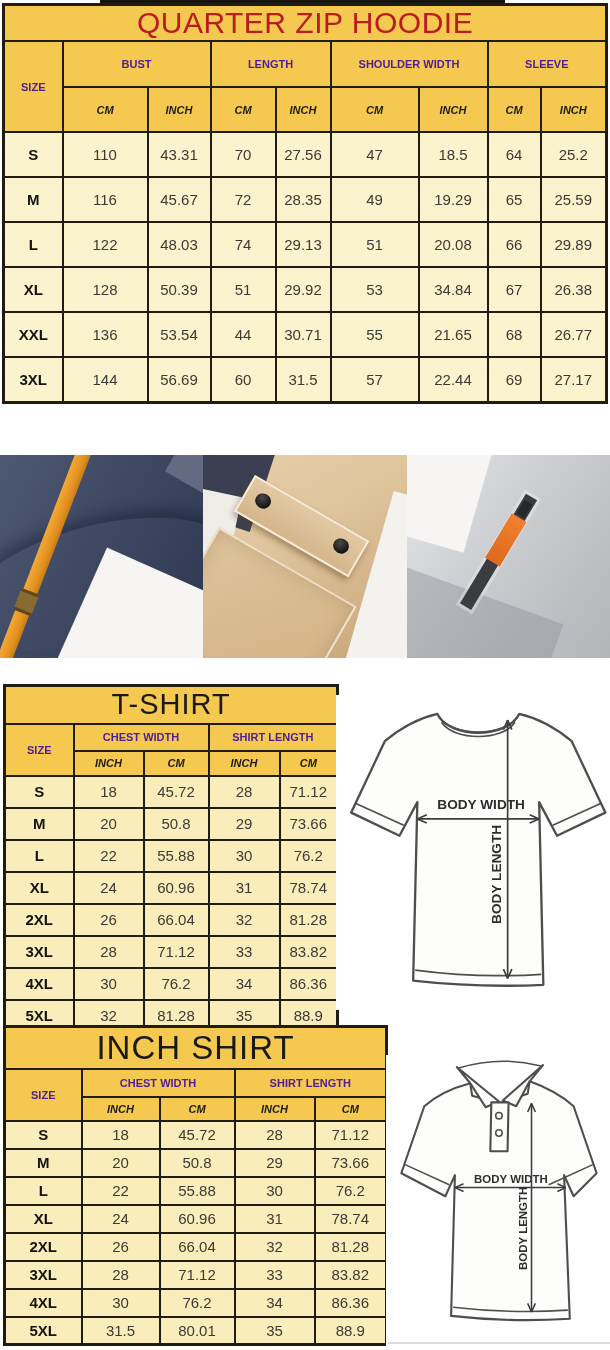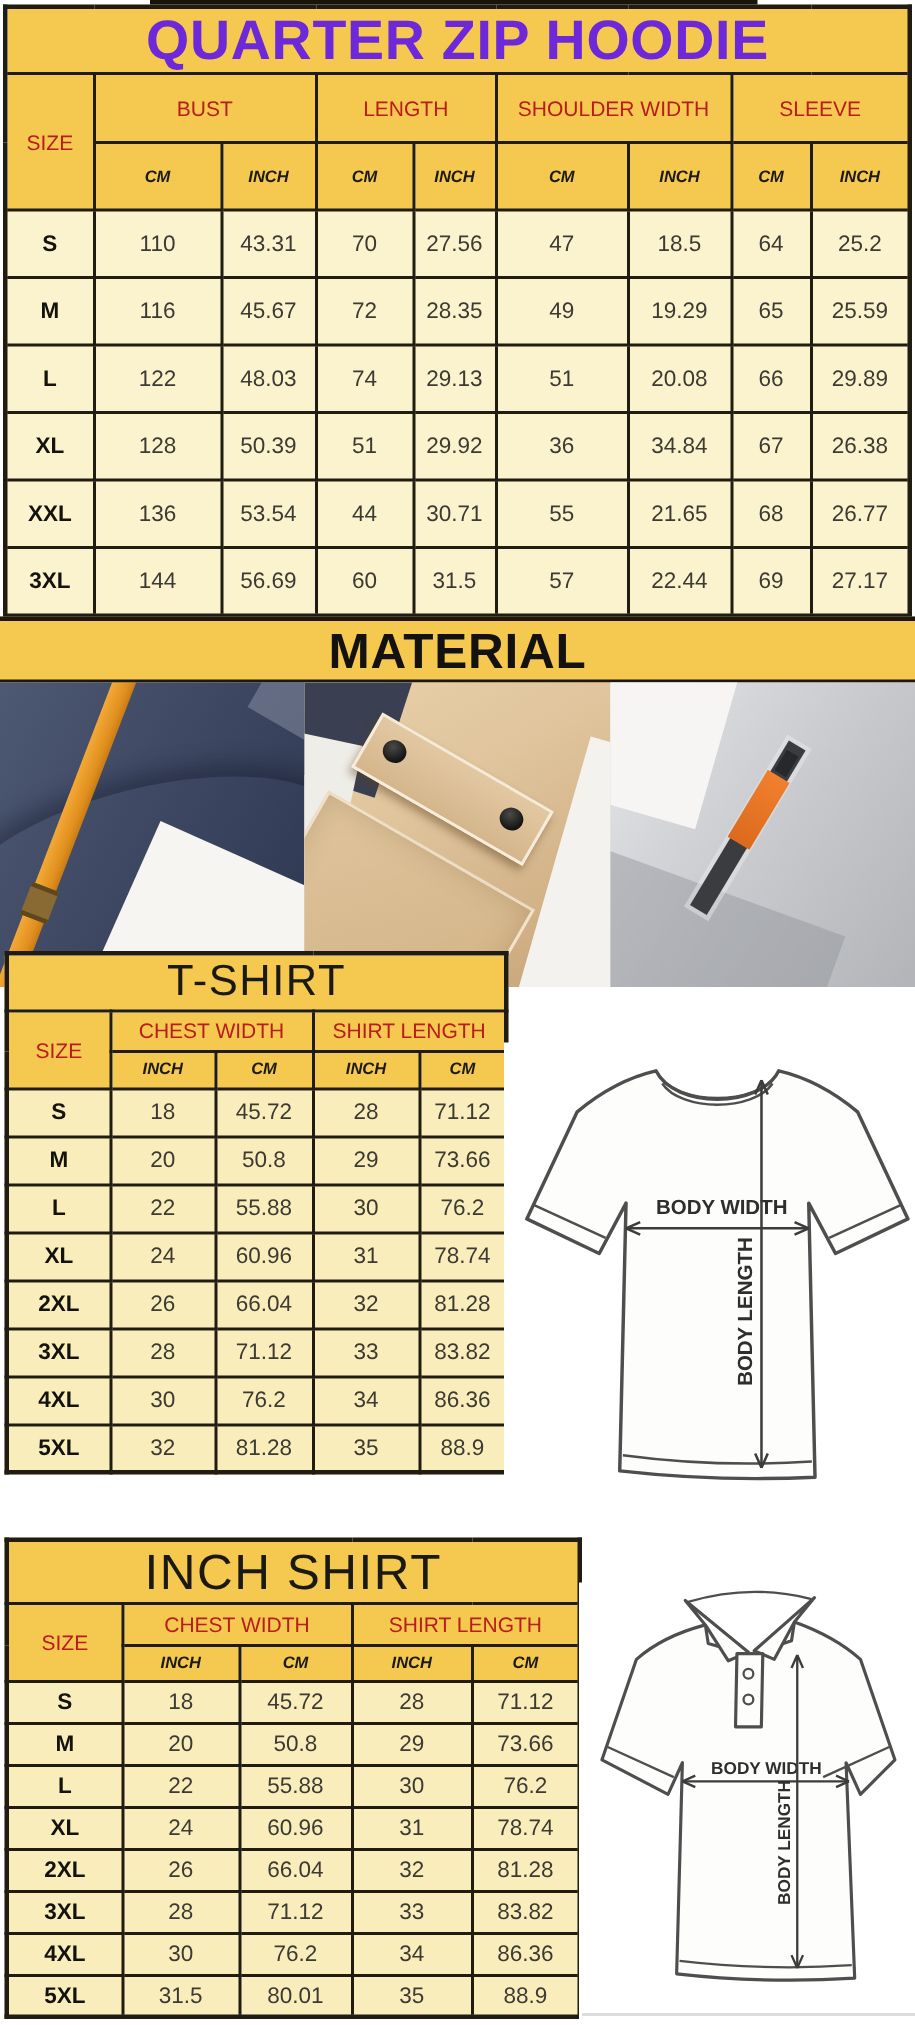--- a/index.html
+++ b/index.html
@@ -9,23 +9,23 @@
     -webkit-font-smoothing:antialiased;
   }
   
   table.chart{border-collapse:collapse;table-layout:fixed;position:absolute;
     background:#fbf3cd;border:3px solid #211c11;}
   table.chart td,table.chart th{border:2px solid #211c11;text-align:center;
     vertical-align:middle;padding:0;overflow:hidden;white-space:nowrap;}
   .gold{background:#f5c84f;}
   .cream{background:#fbf3cd;}
   .cream2{background:#f9eebb;}
-  .t-title{font-weight:bold;font-size:37px;color:#6d28d9;letter-spacing:.5px;}
+  .t-title{font-weight:normal;font-size:30px;color:#b91c1c;letter-spacing:.5px;}
   .t-title-thin{font-weight:normal;font-size:30px;color:#1a1913;letter-spacing:1px;}
-  .hdr{font-weight:normal;font-size:14px;color:#b91c1c;}
+  .hdr{font-weight:bold;font-size:11px;color:#4c1d95;}
   .sub{font-weight:bold;font-size:11px;color:#1c1a14;font-style:italic;}
   .val{font-size:15px;color:#3c3a33;}
   .size-cell{font-weight:bold;font-size:15px;color:#14120d;}
   
   #hoodieTable{left:2px;top:3px;width:605px;}
   #hoodieTable tr.r-title{height:36px;}
   #hoodieTable tr.r-grp{height:46px;}
   #hoodieTable tr.r-sub{height:45px;}
   #hoodieTable tbody tr{height:45px;}
   
@@ -65,21 +65,21 @@
   .photo3{background:linear-gradient(125deg,#e7e8ea 0%,#d4d5d8 30%,#c6c8cb 55%,#b2b4b8 100%);}
   .p3-white-tl{left:-70px;top:-70px;width:150px;height:150px;background:#f6f5f3;transform:rotate(16deg);}
   .p3-shadow-bl{left:-50px;bottom:-60px;width:190px;height:130px;background:#90939a;opacity:.45;transform:rotate(20deg);}
   .p3-zip{left:118px;top:42px;width:13px;height:128px;background:#3a3c40;
     transform:rotate(31deg);transform-origin:top center;
     box-shadow:0 0 0 3px rgba(238,238,240,.45);}
   .p3-pull{position:absolute;left:-2px;top:24px;width:17px;height:52px;
     background:linear-gradient(#f08030,#dd6a1c);}
   .p3-tab{position:absolute;left:2px;top:6px;width:9px;height:16px;background:#26282b;}
   
-  #tshirtTable{left:3px;top:634px;width:333px;}
+  #tshirtTable{left:3px;top:684px;width:333px;}
   #tshirtTable tr.r-title{height:38px;}
   #tshirtTable tr.r-grp{height:27px;}
   #tshirtTable tr.r-sub{height:25px;}
   #tshirtTable tbody tr{height:32px;}
   #tshirtTable .t-title-thin{font-size:29px;}
   .diagram{position:absolute;background:#fff;}
   #tshirtDiagram{left:336px;top:695px;width:274px;height:315px;}
   #poloDiagram{left:386px;top:1055px;width:224px;height:292px;}
   .diagram svg{display:block;width:100%;height:100%;}
   .d-outline{fill:#fdfdfc;stroke:#4e4e4e;stroke-width:2.2;stroke-linejoin:round;}
@@ -175,21 +175,21 @@
           <td class="cream val">66</td>
           <td class="cream val">29.89</td>
         </tr>
 
         <tr>
           <td class="cream size-cell">XL</td>
           <td class="cream val">128</td>
           <td class="cream val">50.39</td>
           <td class="cream val">51</td>
           <td class="cream val">29.92</td>
-          <td class="cream val">36</td>
+          <td class="cream val">53</td>
           <td class="cream val">34.84</td>
           <td class="cream val">67</td>
           <td class="cream val">26.38</td>
         </tr>
 
         <tr>
           <td class="cream size-cell">XXL</td>
           <td class="cream val">136</td>
           <td class="cream val">53.54</td>
           <td class="cream val">44</td>
@@ -207,21 +207,20 @@
           <td class="cream val">60</td>
           <td class="cream val">31.5</td>
           <td class="cream val">57</td>
           <td class="cream val">22.44</td>
           <td class="cream val">69</td>
           <td class="cream val">27.17</td>
         </tr>
       </tbody>
   </table>
 
-  <div id="materialBar">MATERIAL</div>
 
   <div id="photos">
     <div class="photo photo1">
       <div class="ph-abs p1-seam"></div>
       <div class="ph-abs p1-white-tr"></div>
       <div class="ph-abs p1-white-br"></div>
       <div class="ph-abs p1-strap">
         <div class="p1-buckle"></div>
       </div>
     </div>

